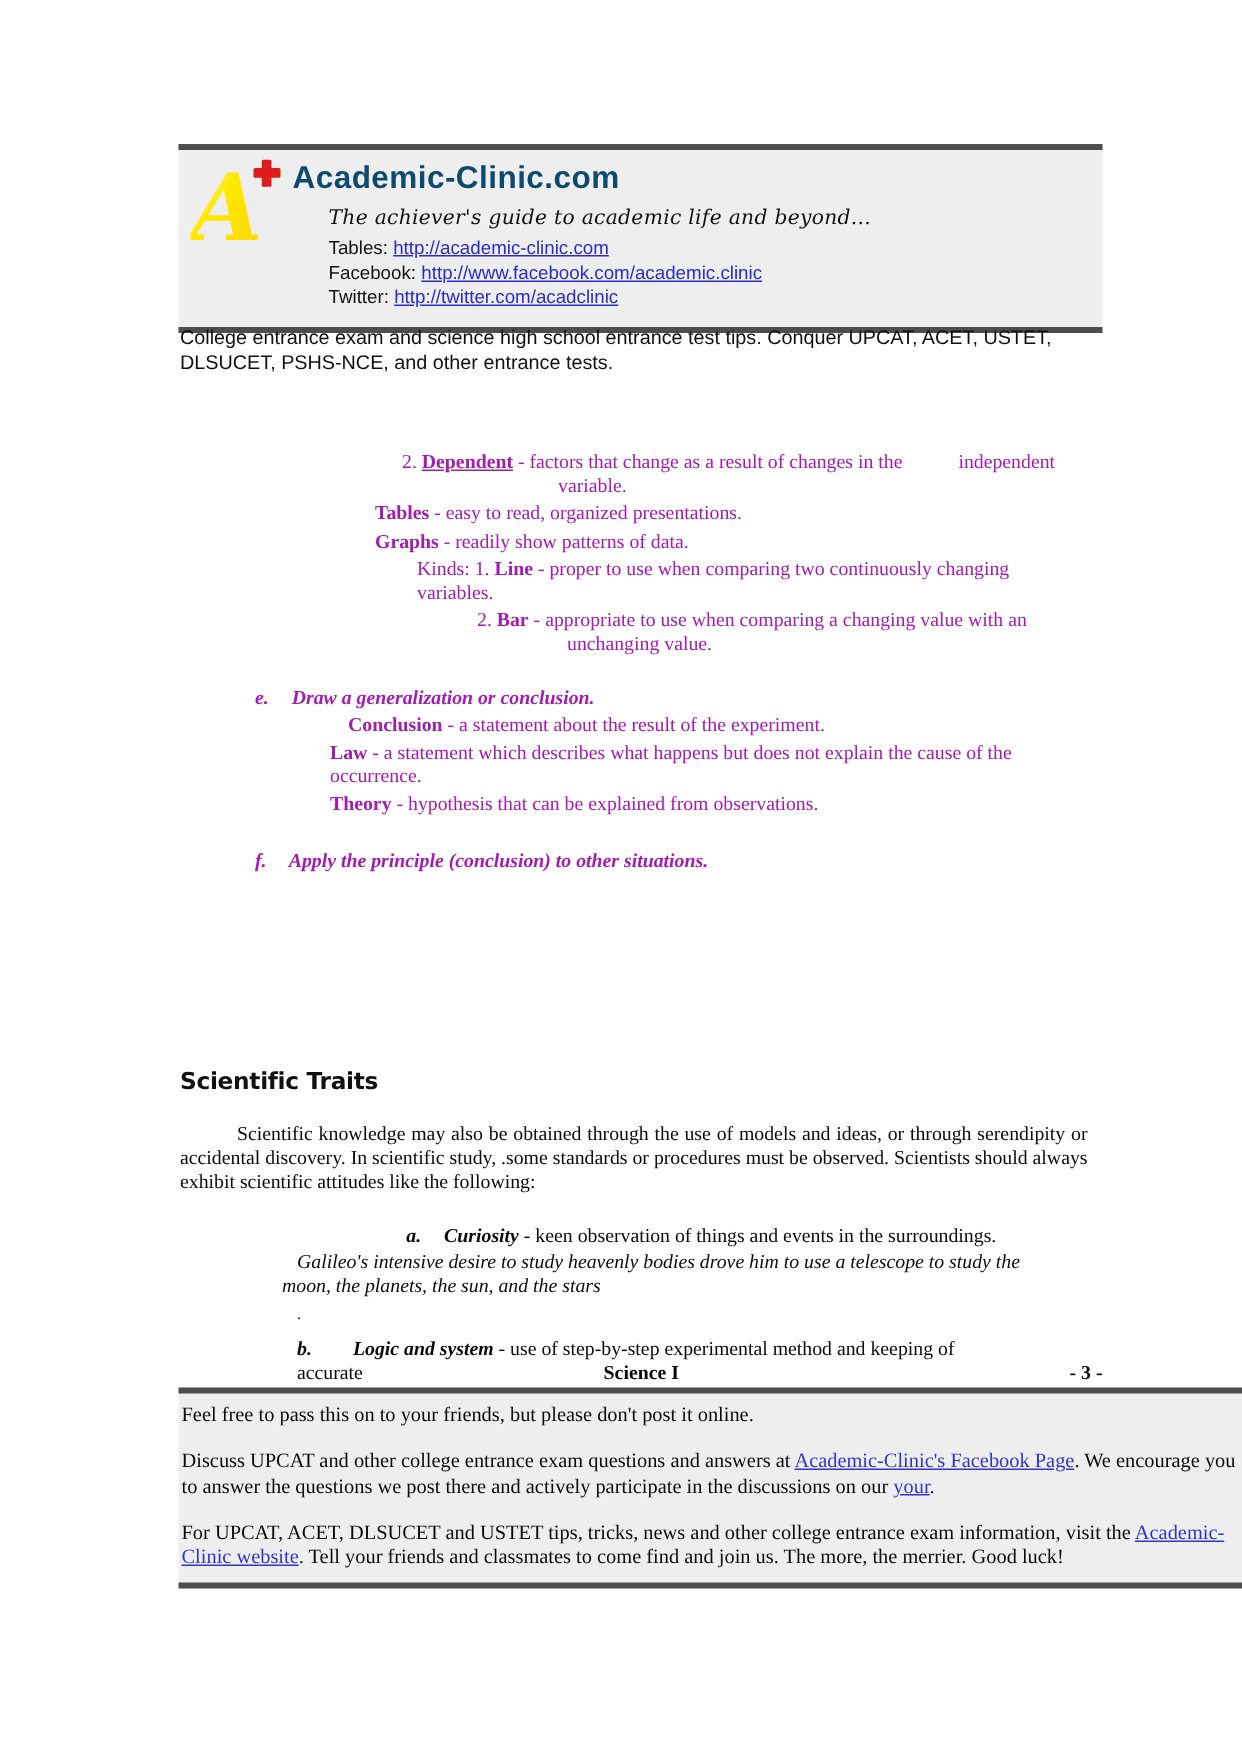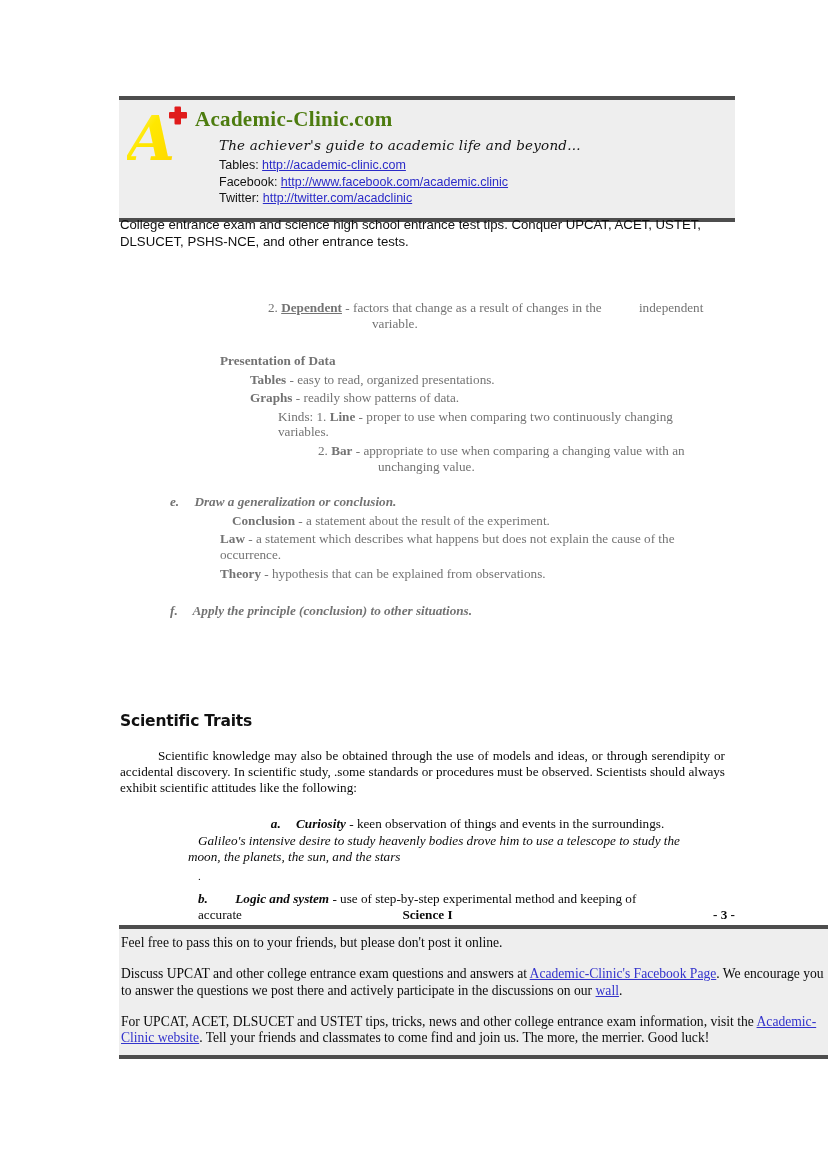--- a/index.html
+++ b/index.html
@@ -36,24 +36,24 @@
     position: absolute;
     left: 8px;
     top: 2px;
     width: 72px;
     height: 62px;
   }
   .logo-ap svg { display: block; }
 
   .brand-title {
     margin-left: 76px;
-    font-family: Liberation Serif, serif;
+    font-family: Liberation Sans, sans-serif;
     font-weight: bold;
     font-size: 21px;
-    color: #4d7c0f;
+    color: #0c4a6e;
     letter-spacing: 0.3px;
     line-height: 1.05;
     padding-top: 4px;
   }
   .brand-tag {
     margin-left: 100px;
     font-family: "DejaVu Serif", serif;
     font-style: italic;
     font-size: 13.5px;
     color: #111111;
@@ -88,21 +88,21 @@
 
   
   .doc {
     position: absolute;
     left: 120px;
     top: 300px;
     width: 615px;
     font-family: "Liberation Serif", serif;
     font-size: 13.2px;
     line-height: 1.18;
-    color: #737373;
+    color: #a21caf;
   }
 
   .row { display: block; }
   .b { font-weight: bold; }
   .bi { font-weight: bold; font-style: italic; }
   .u { text-decoration: underline; }
 
   .p-dependent {
     margin-left: 148px;
     text-align: justify;
@@ -306,21 +306,20 @@
 <div class="doc">
 
   <div class="row p-dependent">
     <span class="num">2.</span>
     <span class="b u">Dependent</span>
     <span>- factors that change as a result of changes in the</span>
     <span style="display:inline-block;width:34px"></span><span>independent</span>
   </div>
   <div class="row p-var">variable.</div>
 
-  <div class="row h-presentation">Presentation of Data</div>
 
   <div class="row p-tables">
     <span class="b">Tables</span>
     <span>- easy to read, organized presentations.</span>
   </div>
 
   <div class="row p-graphs">
     <span class="b">Graphs</span>
     <span>- readily show patterns of data.</span>
   </div>
@@ -397,20 +396,20 @@
 <div class="pagefoot">
   <div class="center">Science I</div>
   <div class="pnum">- 3 -</div>
 </div>
 
 <div class="footbox">
 
   <p>Feel free to pass this on to your friends, but please don't post it online.</p>
 
   <p>
-    <span>Discuss UPCAT and other college entrance exam questions and answers at </span><a class="lnk" href="#">Academic-Clinic's Facebook Page</a><span>. We encourage you to answer the questions we post there and actively participate in the discussions on our </span><a class="lnk" href="#">wall</a><span>.</span>
+    <span>Discuss UPCAT and other college entrance exam questions and answers at </span><a class="lnk" href="#">Academic-Clinic's Facebook Page</a><span>. We encourage you to answer the questions we post there and actively participate in the discussions on our </span><a class="lnk" href="#">your</a><span>.</span>
   </p>
 
   <p>
     <span>For UPCAT, ACET, DLSUCET and USTET tips, tricks, news and other college entrance exam information, visit the </span><a class="lnk" href="#">Academic-Clinic website</a><span>. Tell your friends and classmates to come find and join us. The more, the merrier. Good luck!</span>
   </p>
 
 </div>
 
 </body></html>

